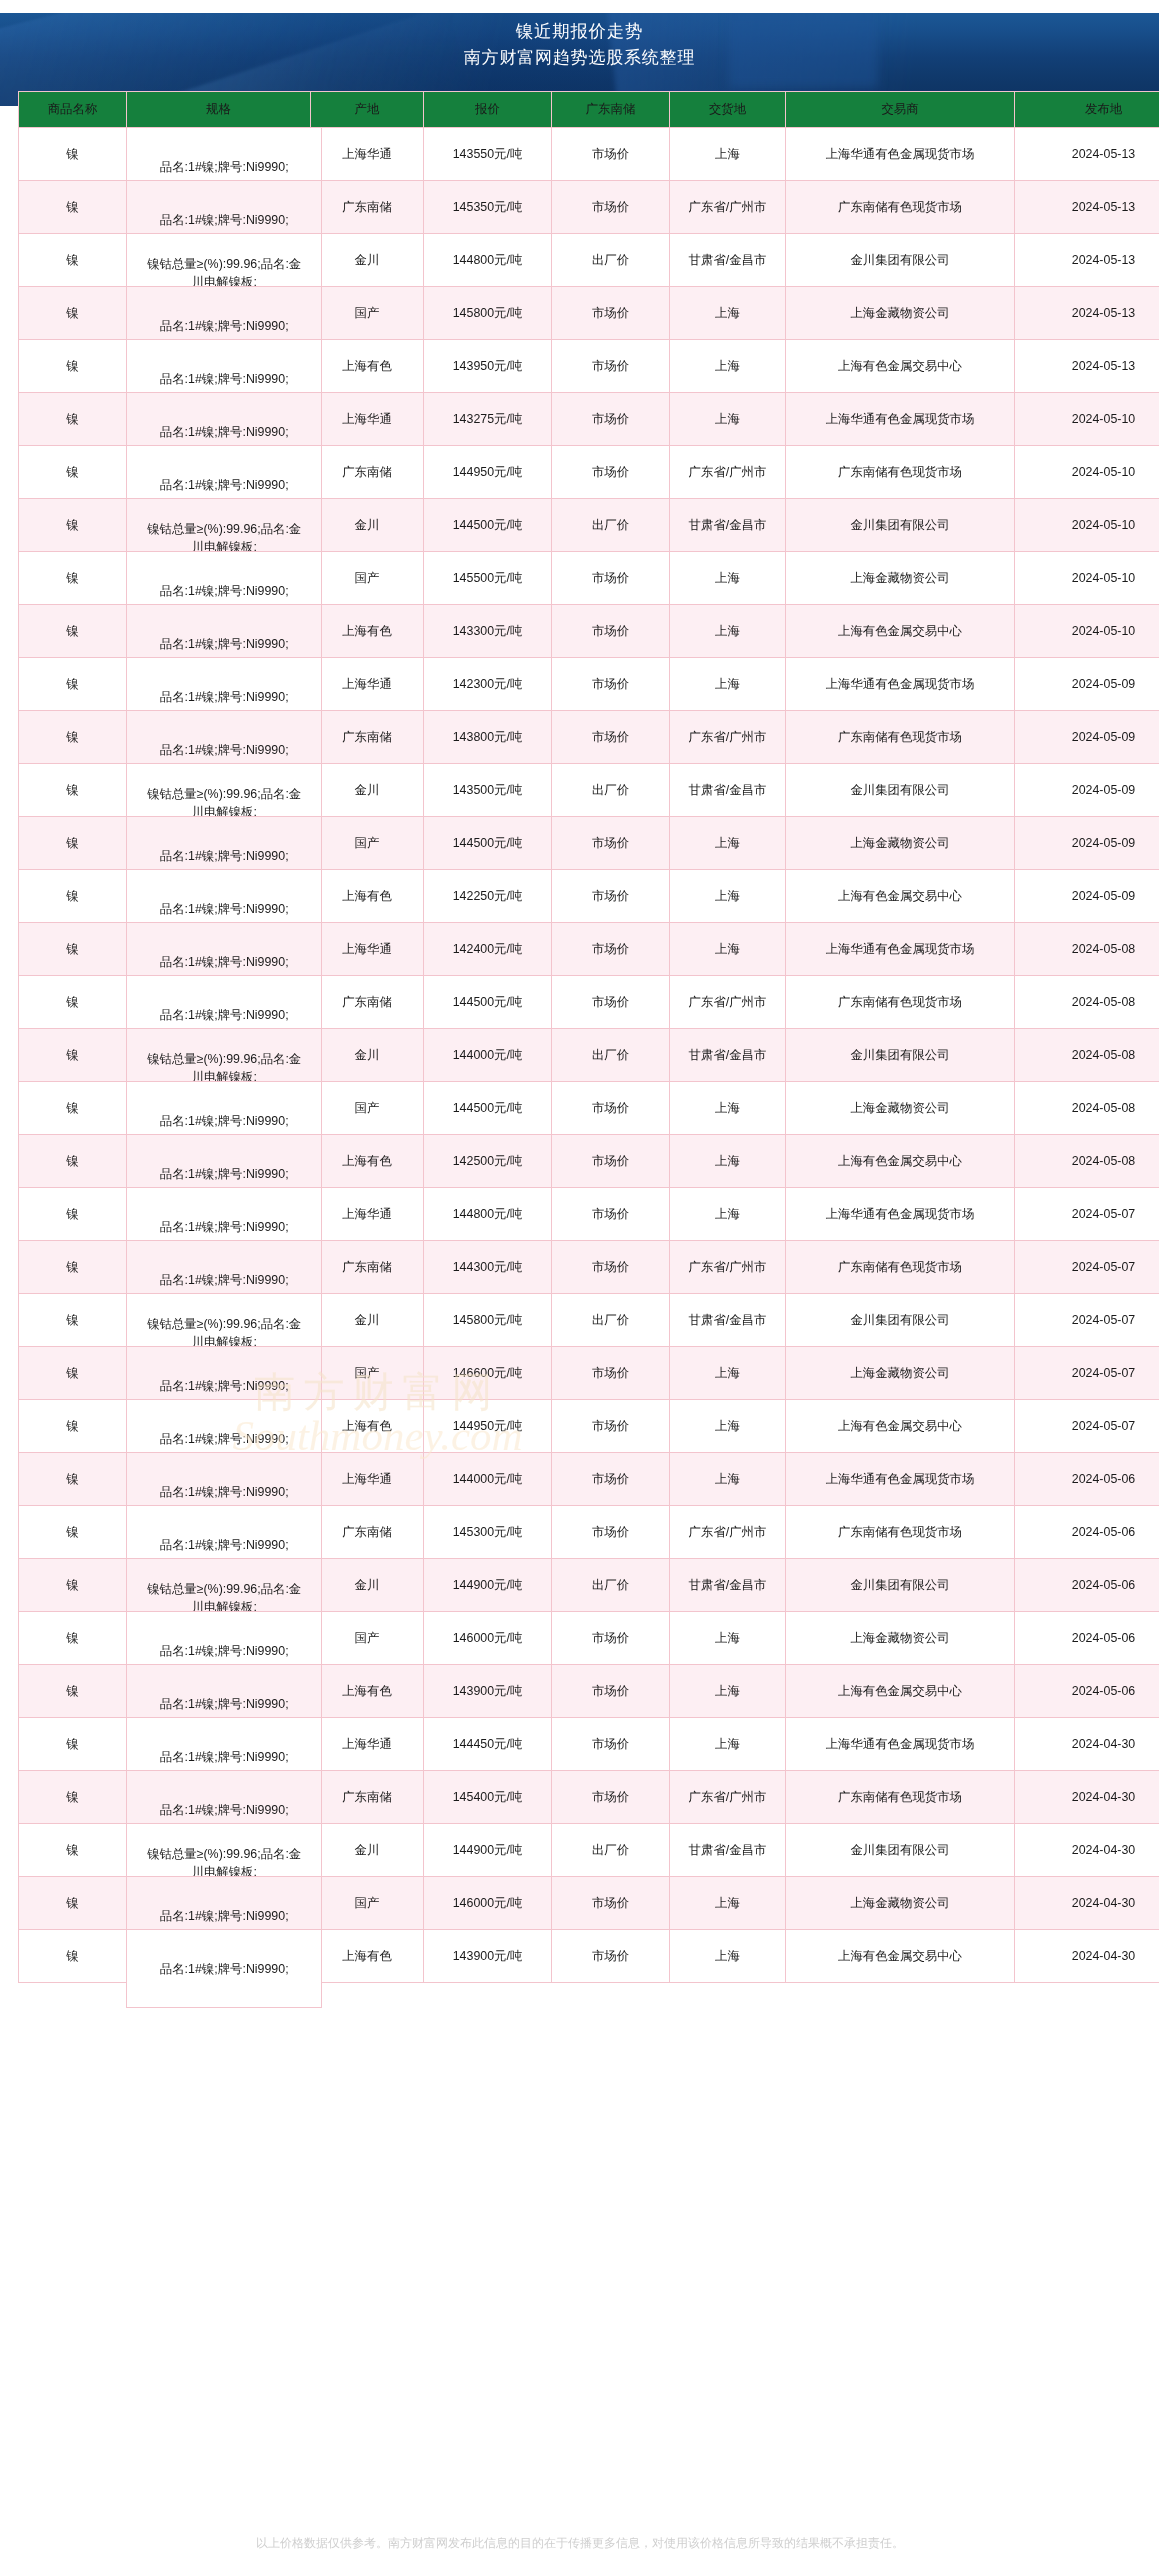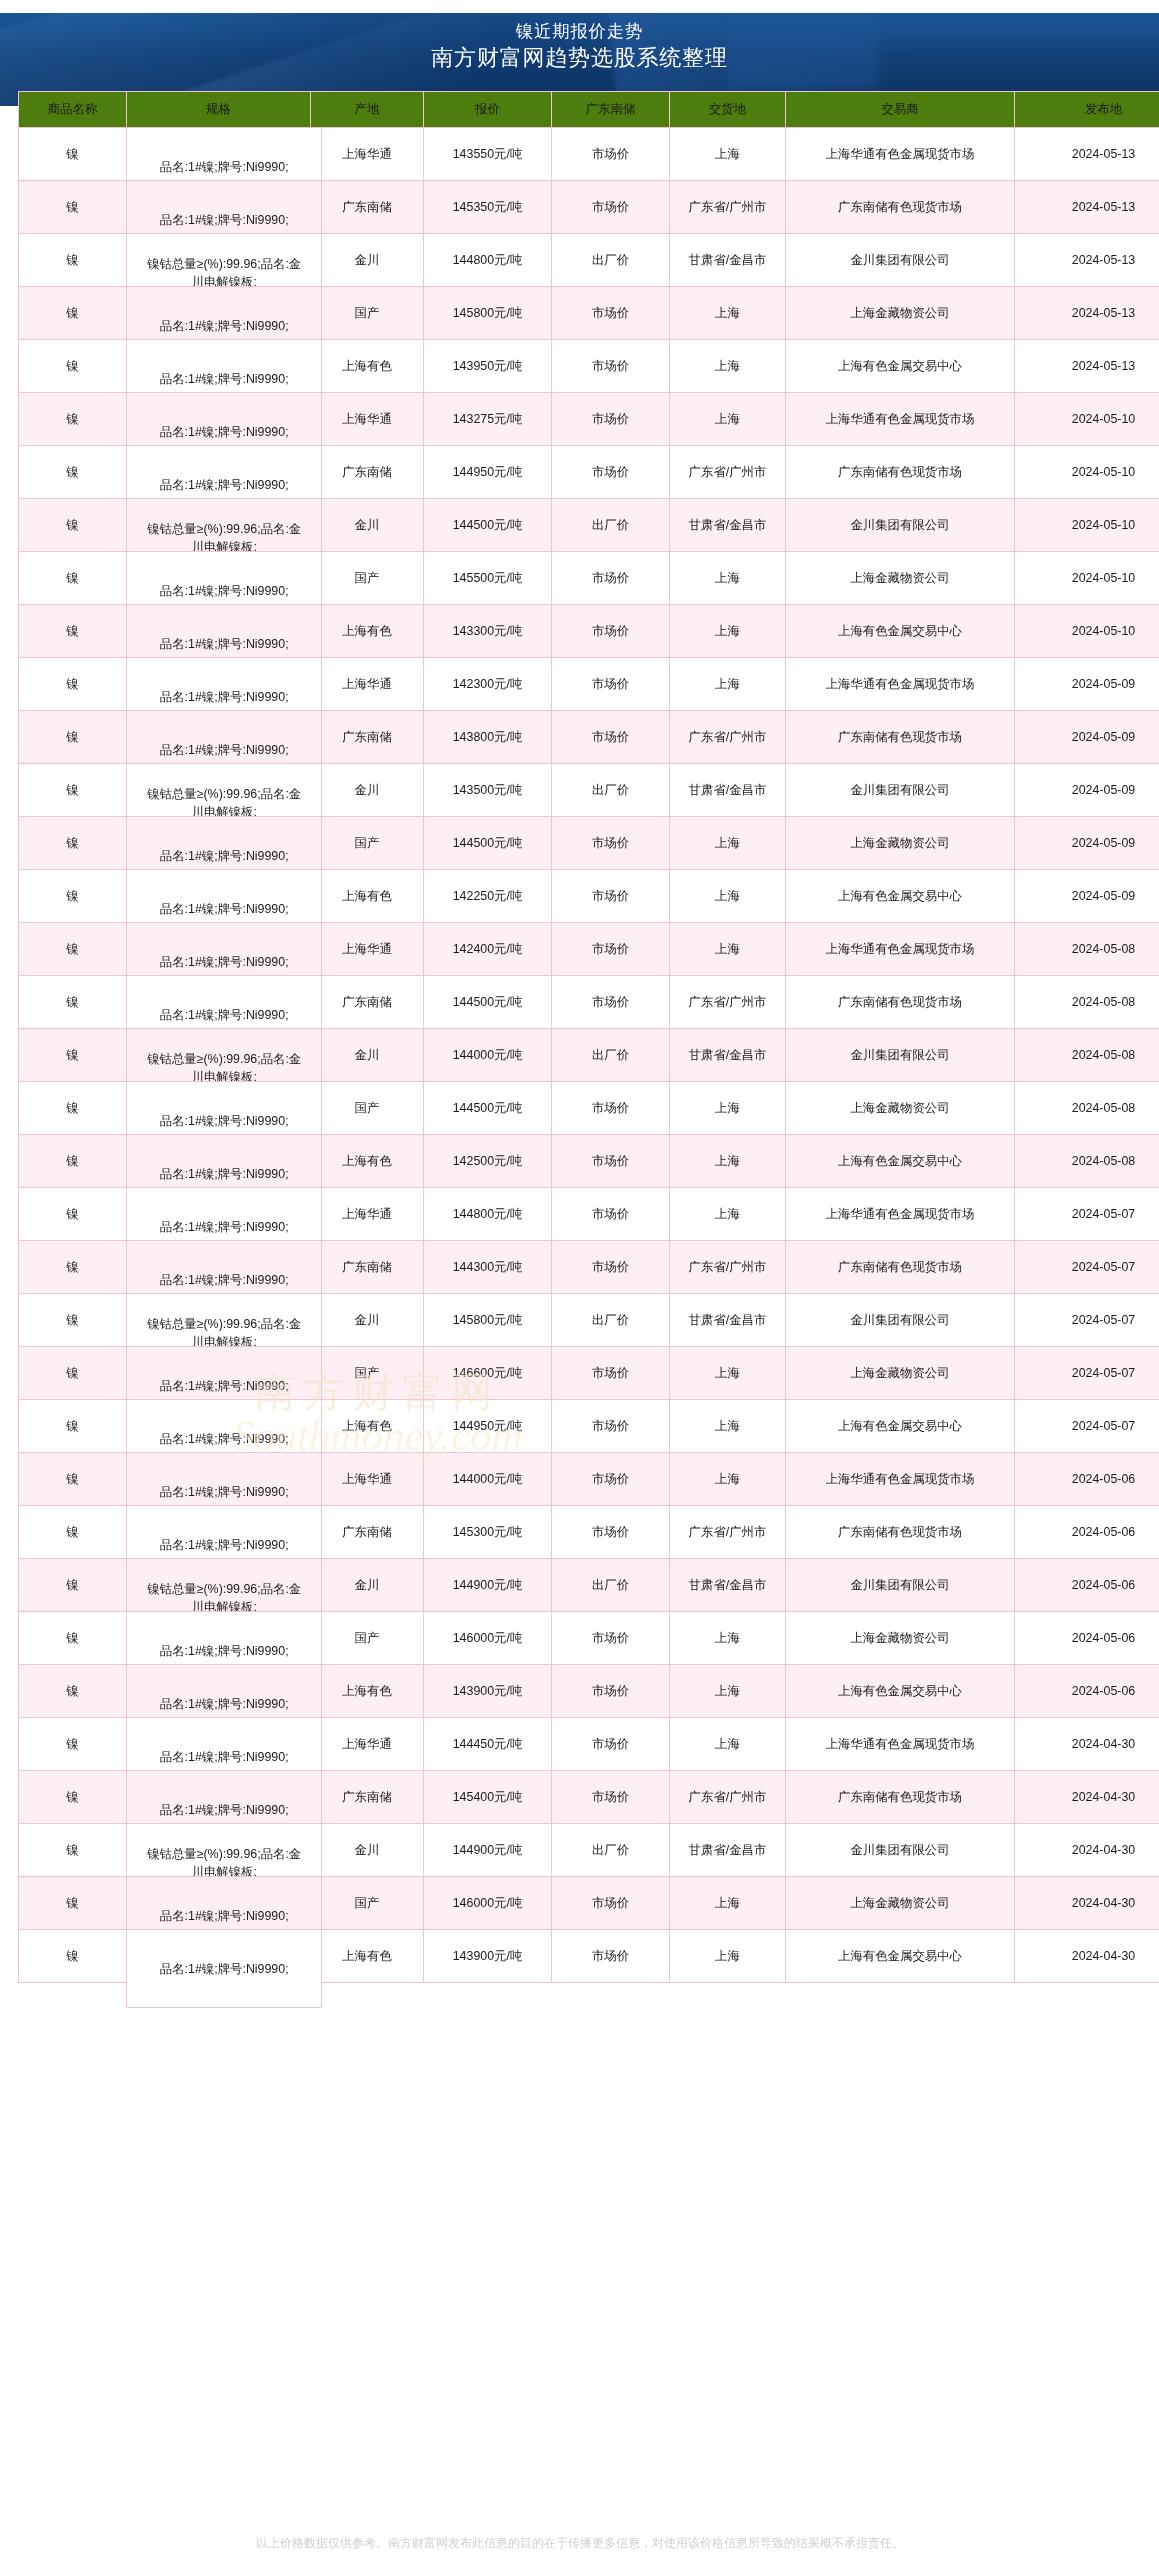--- a/index.html
+++ b/index.html
@@ -62,21 +62,21 @@
     color: #ffffff;
   }
   .banner-title-main {
     font-size: 17.4px;
     line-height: 26.5px;
     letter-spacing: 0.8px;
     font-weight: 400;
     white-space: nowrap;
   }
   .banner-title-sub {
-    font-size: 22px;
+    font-size: 17px;
     line-height: 26.5px;
     letter-spacing: 0.8px;
     font-weight: 400;
     white-space: nowrap;
   }
 
   
   .table-wrap {
     position: absolute;
     left: 18px;
@@ -102,21 +102,21 @@
   table.quote-table td {
     border: 0.8px solid #f3c4cd;
     text-align: center;
     vertical-align: middle;
     color: #1a1a1a;
     font-size: 12.4px;
     padding: 0 1.7px;
   }
   table.quote-table thead th {
     height: 36px;
-    background: #4d7c0f;
+    background: #15803d;
     font-weight: 400;
     font-size: 12.4px;
   }
   table.quote-table tbody tr { height: 53px; }
   table.quote-table tbody tr.odd td { background: #ffffff; }
   table.quote-table tbody tr.even td { background: #fdeff3; }
 
   
   td.spec {
     position: relative;

